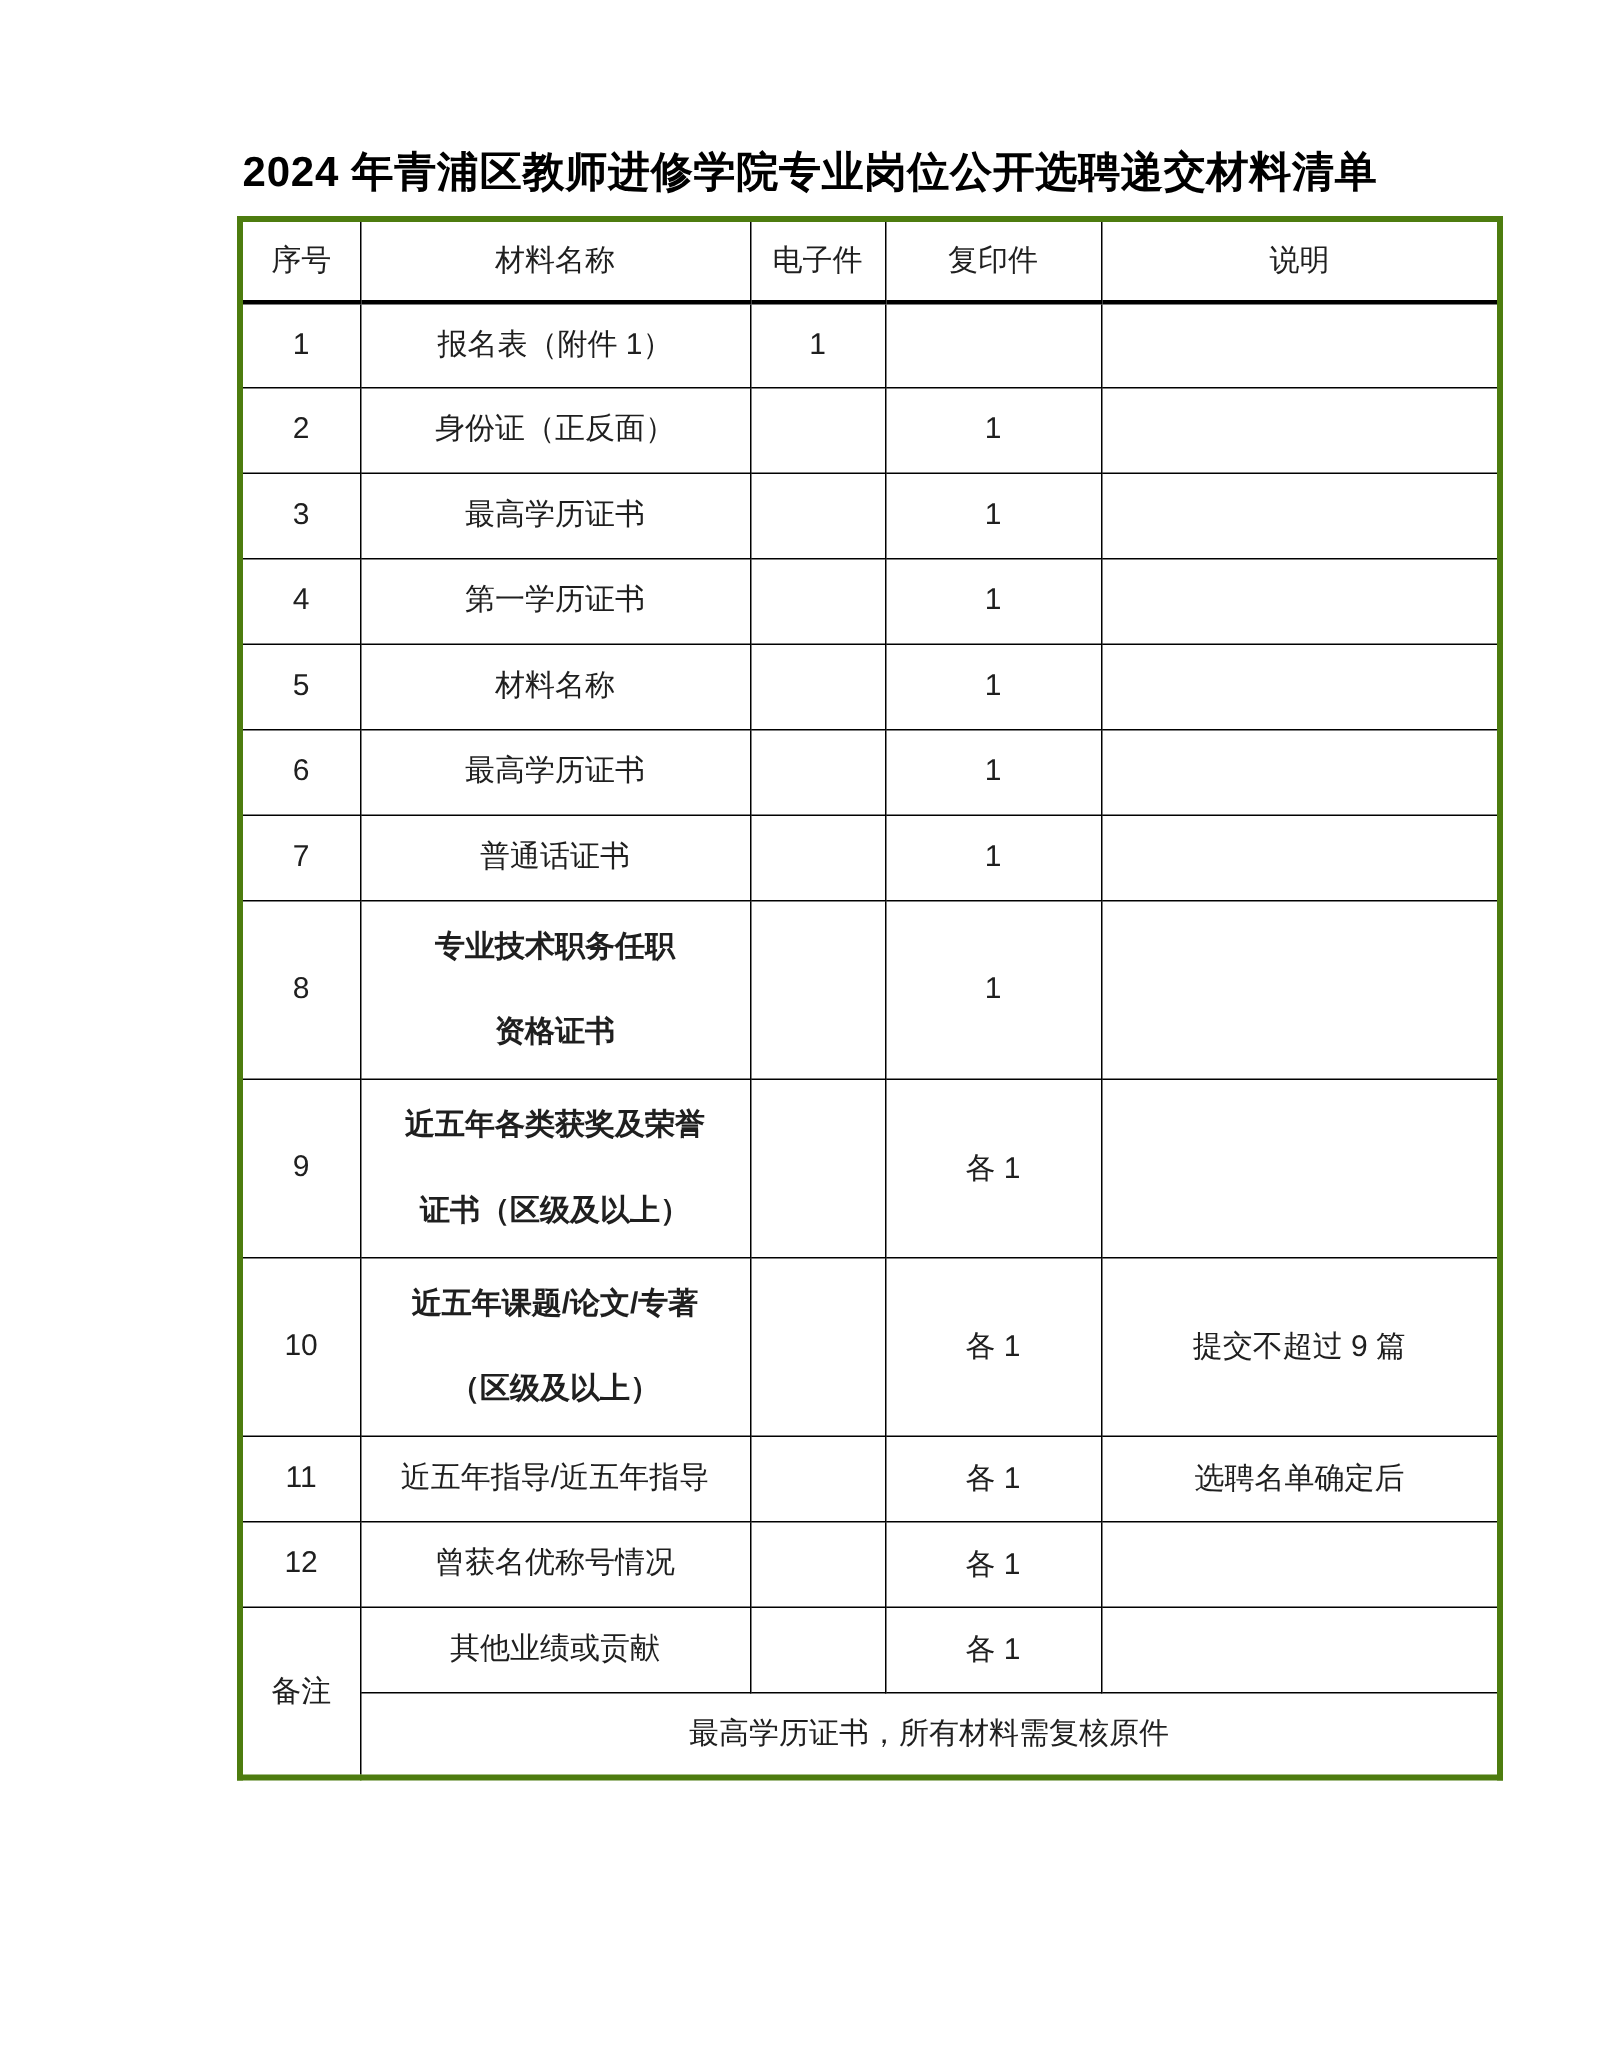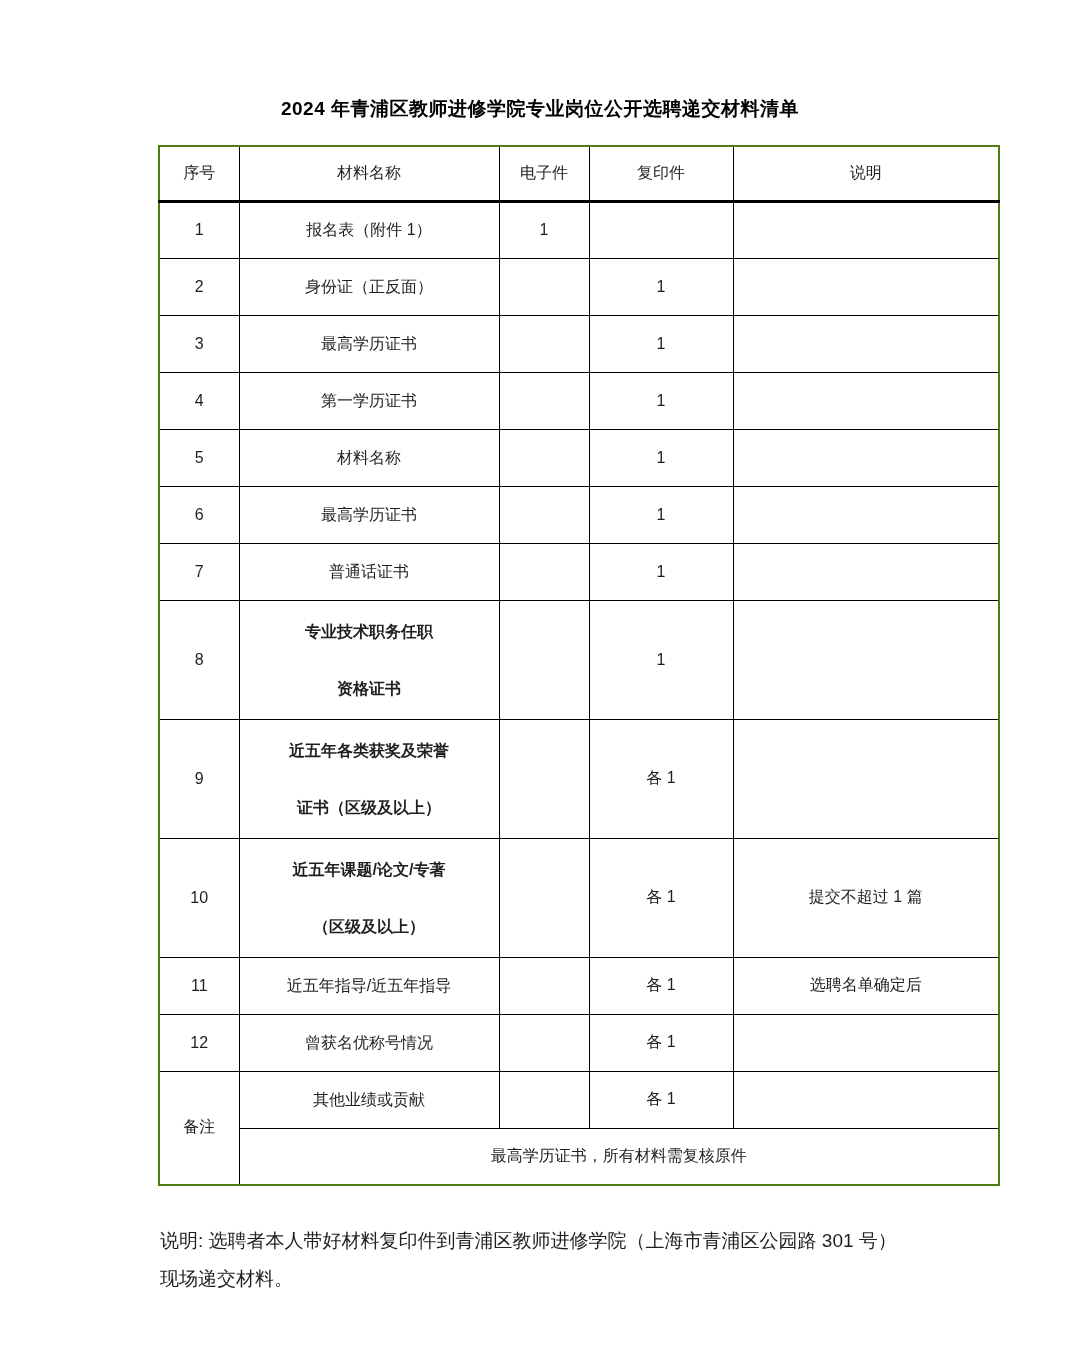--- a/index.html
+++ b/index.html
@@ -13,32 +13,32 @@
     overflow: hidden;
   }
   .page {
     width: 1080px;
     height: 1368px;
     background: #ffffff;
   }
   .doc-title {
     margin-top: 96px;
     text-align: center;
-    font-size: 19px;
+    font-size: 28px;
     font-weight: bold;
     color: #000000;
     letter-spacing: 0.5px;
   }
   table.materials {
     border-collapse: collapse;
     table-layout: fixed;
     width: 840px;
-    margin: 23px 0 0 158px;
-    border: 2px solid #4d7c0f;
-    font-size: 16px;
+    margin: 10px 0 0 158px;
+    border: 4px solid #4d7c0f;
+    font-size: 20px;
     color: #1f1f1f;
   }
   table.materials th,
   table.materials td {
     border: 1px solid #000000;
     text-align: center;
     vertical-align: middle;
     font-weight: normal;
     padding: 2px 6px;
     overflow: hidden;
@@ -150,21 +150,21 @@
         <td class="c-elec"></td>
         <td class="c-copy">各 1</td>
         <td class="c-note"></td>
       </tr>
       <tr class="row-tall">
         <td class="c-no">10</td>
         <td class="c-name">近五年课题/论文/专著
 （区级及以上）</td>
         <td class="c-elec"></td>
         <td class="c-copy">各 1</td>
-        <td class="c-note">提交不超过 1 篇</td>
+        <td class="c-note">提交不超过 9 篇</td>
       </tr>
       <tr class="row-normal">
         <td class="c-no">11</td>
         <td class="c-name">近五年指导/近五年指导</td>
         <td class="c-elec"></td>
         <td class="c-copy">各 1</td>
         <td class="c-note">选聘名单确定后</td>
       </tr>
       <tr class="row-normal">
         <td class="c-no">12</td>
@@ -179,16 +179,14 @@
         <td class="c-elec"></td>
         <td class="c-copy">各 1</td>
         <td class="c-note"></td>
       </tr>
       <tr class="row-normal">
         <td colspan="4" class="left-align">最高学历证书，所有材料需复核原件</td>
       </tr>
     </tbody>
   </table>
 
-  <div class="footer-note">说明: 选聘者本人带好材料复印件到青浦区教师进修学院（上海市青浦区公园路 301 号）
-现场递交材料。</div>
 
 </div>
 
 </body></html>

